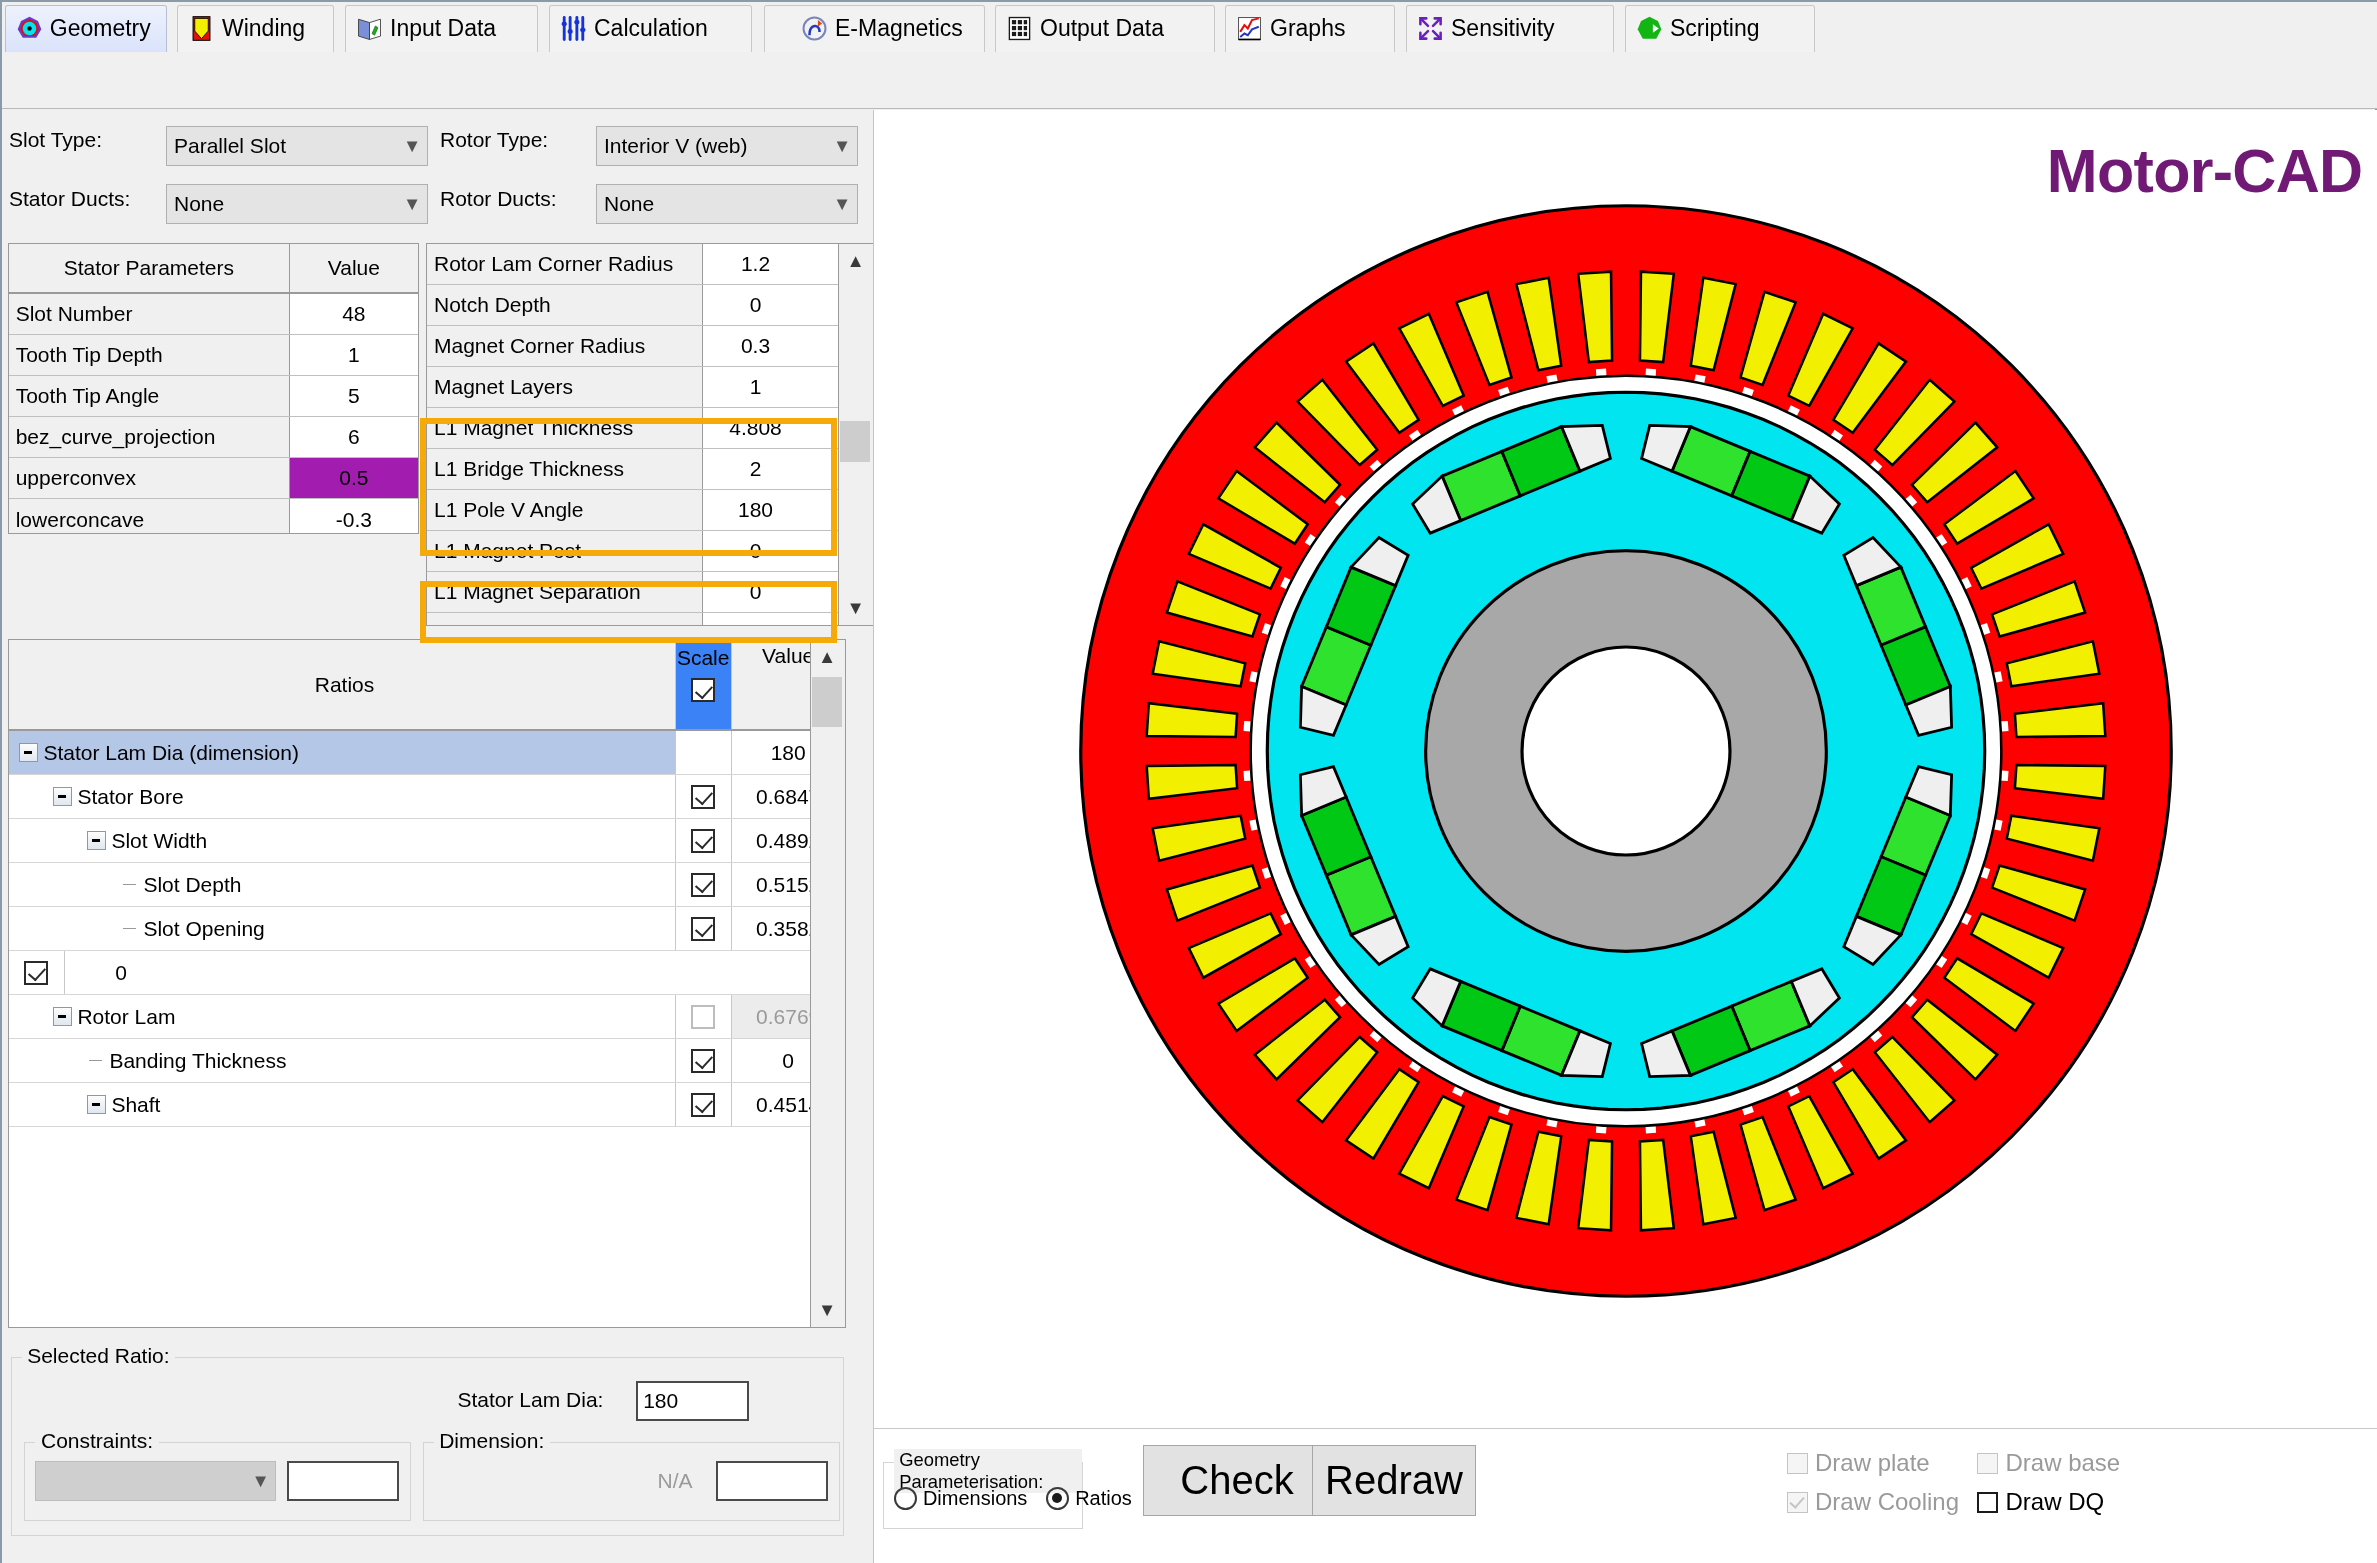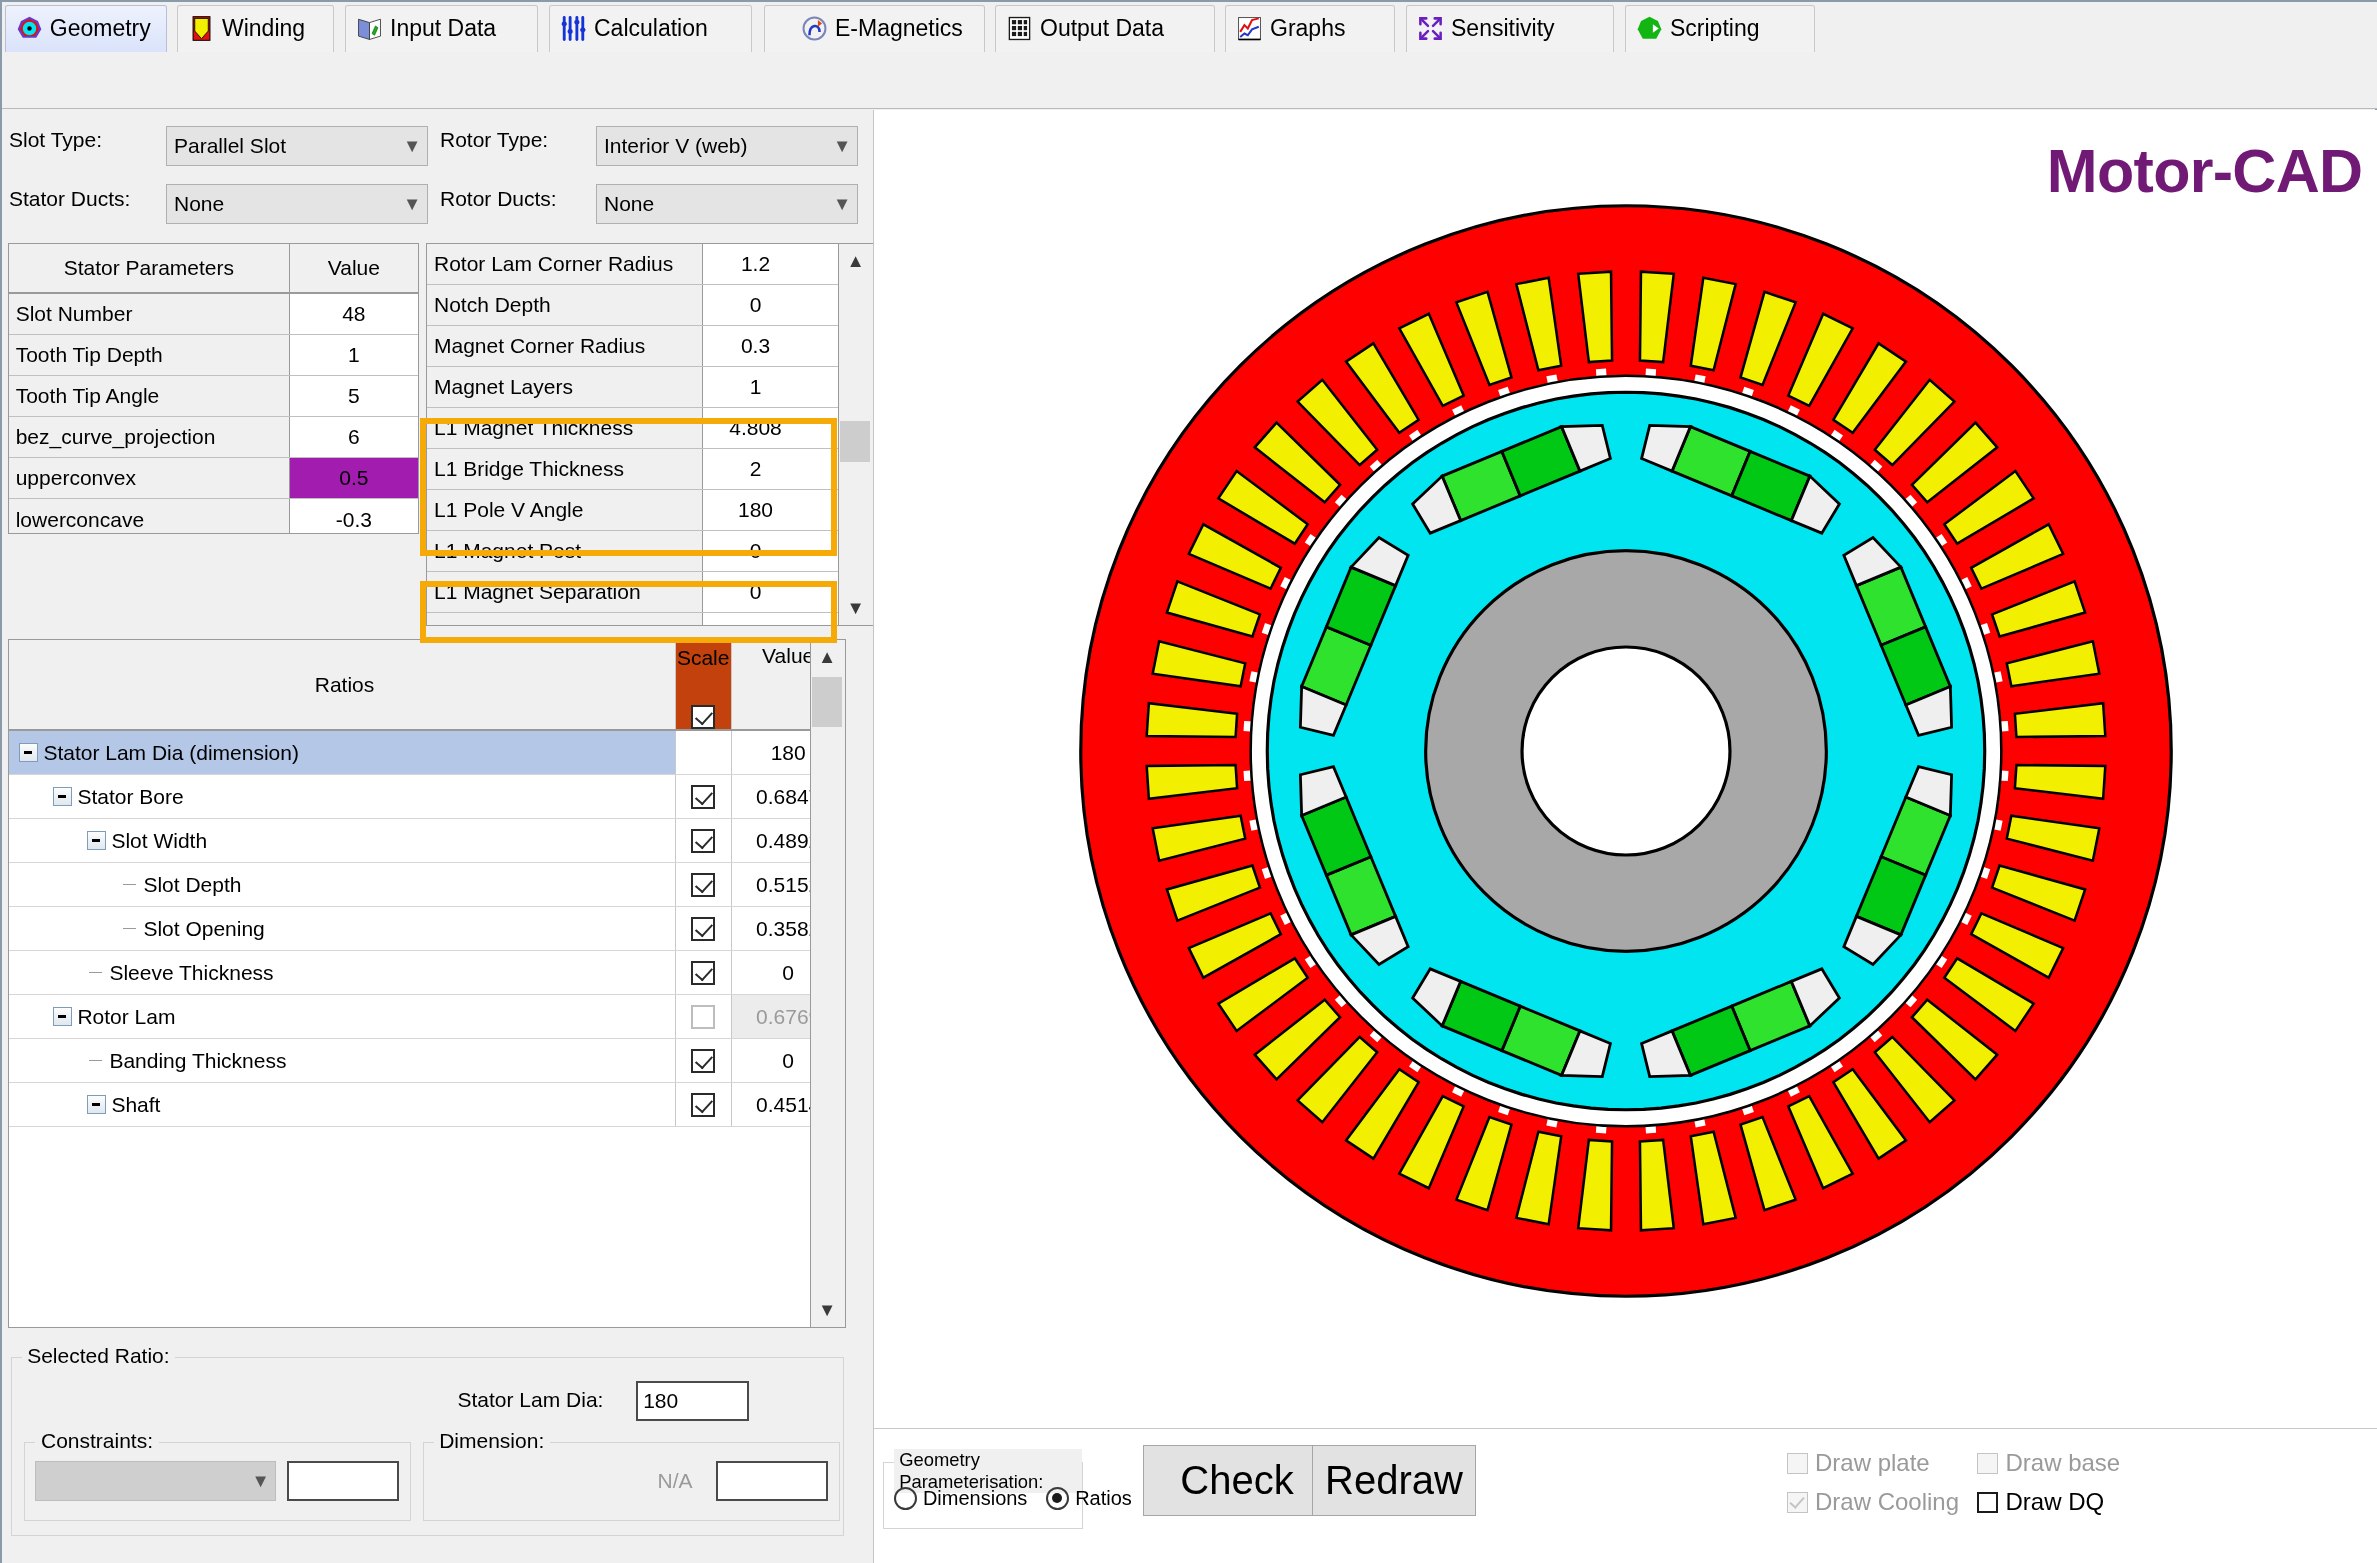--- a/index.html
+++ b/index.html
@@ -369,21 +369,21 @@
         <div class="arrow dn">▼</div>
       </div>
     </div>
 
     <div class="hl" style="left:418px;top:308px;width:417px;height:138px;"></div>
     <div class="hl" style="left:418px;top:471px;width:417px;height:62px;"></div>
 
     <div class="grid" style="left:5.7px;top:529px;width:838px;height:689px;">
       <div class="trow" style="height:91px;background:#f0f0f0;border-bottom:2.1px solid #9a9a9a;">
         <div class="tname" style="justify-content:center;background:#f0f0f0;">Ratios</div>
-        <div class="tscale" style="background:#c2410c;flex-direction:column;justify-content:space-between;padding-top:5.7px;gap:8.5px;">
+        <div class="tscale" style="background:#3b82f6;flex-direction:column;justify-content:flex-start;padding-top:5.7px;gap:8.5px;">
           <span>Scale</span>
           <span class="cb on"></span>
         </div>
         <div class="tval" style="background:#f0f0f0;align-items:flex-start;padding-top:4.3px;">Value</div>
       </div>
 
       <div class="trow sel">
         <div class="tname" style="padding-left:10px;">
           <span class="expander"></span>
           <span>Stator Lam Dia (dimension)</span>
@@ -430,24 +430,20 @@
           <span class="leafdash"></span>
           <span>Slot Opening</span>
         </div>
         <div class="tscale">
             <span class="cb on"></span>
           </div>
         <div class="tval">0.3582</div>
       </div>
 
       <div class="trow">
-        <div class="tname" style="padding-left:78px;">
-          <span class="leafdash"></span>
-          <span>Sleeve Thickness</span>
-        </div>
         <div class="tscale">
             <span class="cb on"></span>
           </div>
         <div class="tval">0</div>
       </div>
 
       <div class="trow">
         <div class="tname" style="padding-left:44px;">
           <span class="expander"></span>
           <span>Rotor Lam</span>

